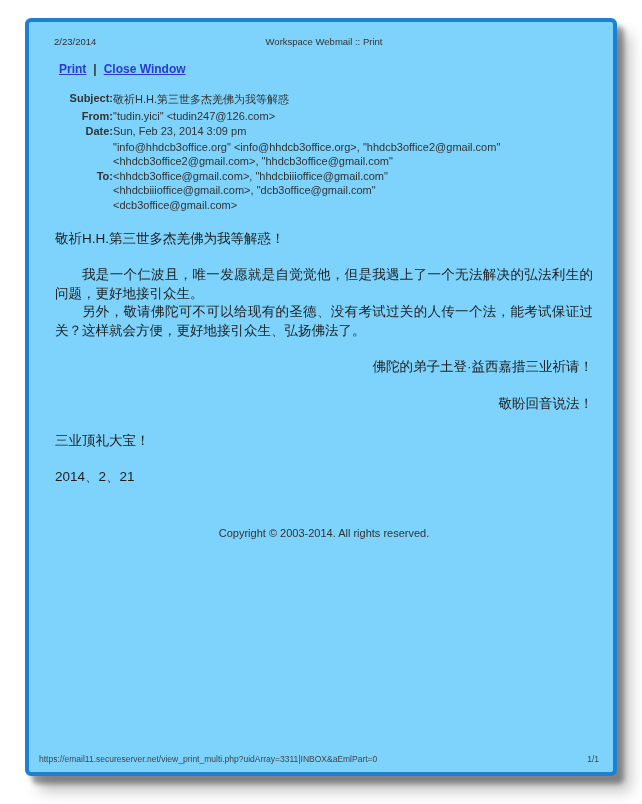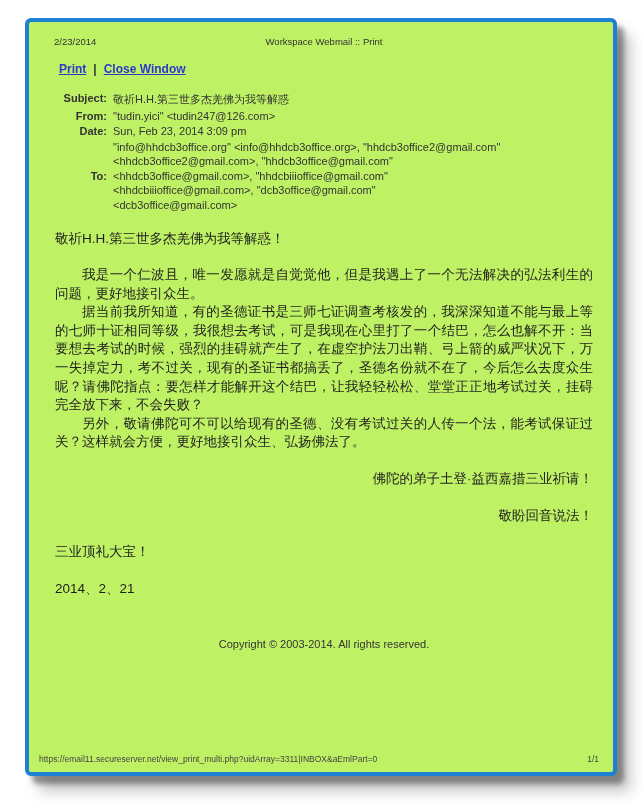--- a/index.html
+++ b/index.html
@@ -8,21 +8,21 @@
     background: #ffffff;
     font-family: "Liberation Sans", "DejaVu Sans", sans-serif;
     overflow: hidden;
   }
   .stage { position: relative; width: 642px; height: 804px; }
 
   .page {
     position: absolute;
     left: 25px; top: 18px;
     width: 592px; height: 758px;
-    background: #bef264;
+    background: #7dd3fc;
     border: 4px solid #1d80d2;
     border-radius: 6px;
     box-shadow: 7px 8px 5px rgba(40,40,40,0.45), 14px 16px 14px rgba(80,80,80,0.30);
   }
   .page-inner {
     position: relative;
     width: 100%; height: 100%;
     padding: 12px 16px 8px 22px;
   }
 
@@ -58,21 +58,20 @@
     margin: 14px 0 0 0;
     border-collapse: collapse;
     font-size: 11px;
     color: #333;
   }
   .hdr-table td { padding: 1.5px 0; vertical-align: top; }
   .hdr-table td.lbl {
     width: 62px;
     text-align: right;
     font-weight: bold;
-    padding-right: 6px;
     white-space: nowrap;
   }
   .hdr-table tr.to-row td.lbl { vertical-align: middle; }
   .hdr-table td.val { color: #333; }
   .hdr-table td.val.to-val { max-width: 388px; line-height: 14.5px; }
 
   
   .mail-body {
     margin: 16px 4px 0 4px;
     font-size: 13.5px;
@@ -136,21 +135,20 @@
         <tr class="to-row">
           <td class="lbl">To:</td>
           <td class="val to-val">"info@hhdcb3office.org" &lt;info@hhdcb3office.org&gt;, "hhdcb3office2@gmail.com" &lt;hhdcb3office2@gmail.com&gt;, "hhdcb3office@gmail.com" &lt;hhdcb3office@gmail.com&gt;, "hhdcbiiioffice@gmail.com" &lt;hhdcbiiioffice@gmail.com&gt;, "dcb3office@gmail.com" &lt;dcb3office@gmail.com&gt;</td>
         </tr>
       </tbody>
         </table>
 
       <div class="mail-body">
         <p>敬祈H.H.第三世多杰羌佛为我等解惑！</p>
         <p class="indent gap">我是一个仁波且，唯一发愿就是自觉觉他，但是我遇上了一个无法解决的弘法利生的问题，更好地接引众生。</p>
-        <p class="indent">据当前我所知道，有的圣德证书是三师七证调查考核发的，我深深知道不能与最上等的七师十证相同等级，我很想去考试，可是我现在心里打了一个结巴，怎么也解不开：当要想去考试的时候，强烈的挂碍就产生了，在虚空护法刀出鞘、弓上箭的威严状况下，万一失掉定力，考不过关，现有的圣证书都搞丢了，圣德名份就不在了，今后怎么去度众生呢？请佛陀指点：要怎样才能解开这个结巴，让我轻轻松松、堂堂正正地考试过关，挂碍完全放下来，不会失败？</p>
         <p class="indent">另外，敬请佛陀可不可以给现有的圣德、没有考试过关的人传一个法，能考试保证过关？这样就会方便，更好地接引众生、弘扬佛法了。</p>
         <p class="sig gap">佛陀的弟子土登·益西嘉措三业祈请！</p>
         <p class="sig gap">敬盼回音说法！</p>
         <p class="center gap">三业顶礼大宝！</p>
         <p class="center gap">2014、2、21</p>
       </div>
 
       <div class="copyright">Copyright © 2003-2014. All rights reserved.</div>
 
       <div class="print-footer">

